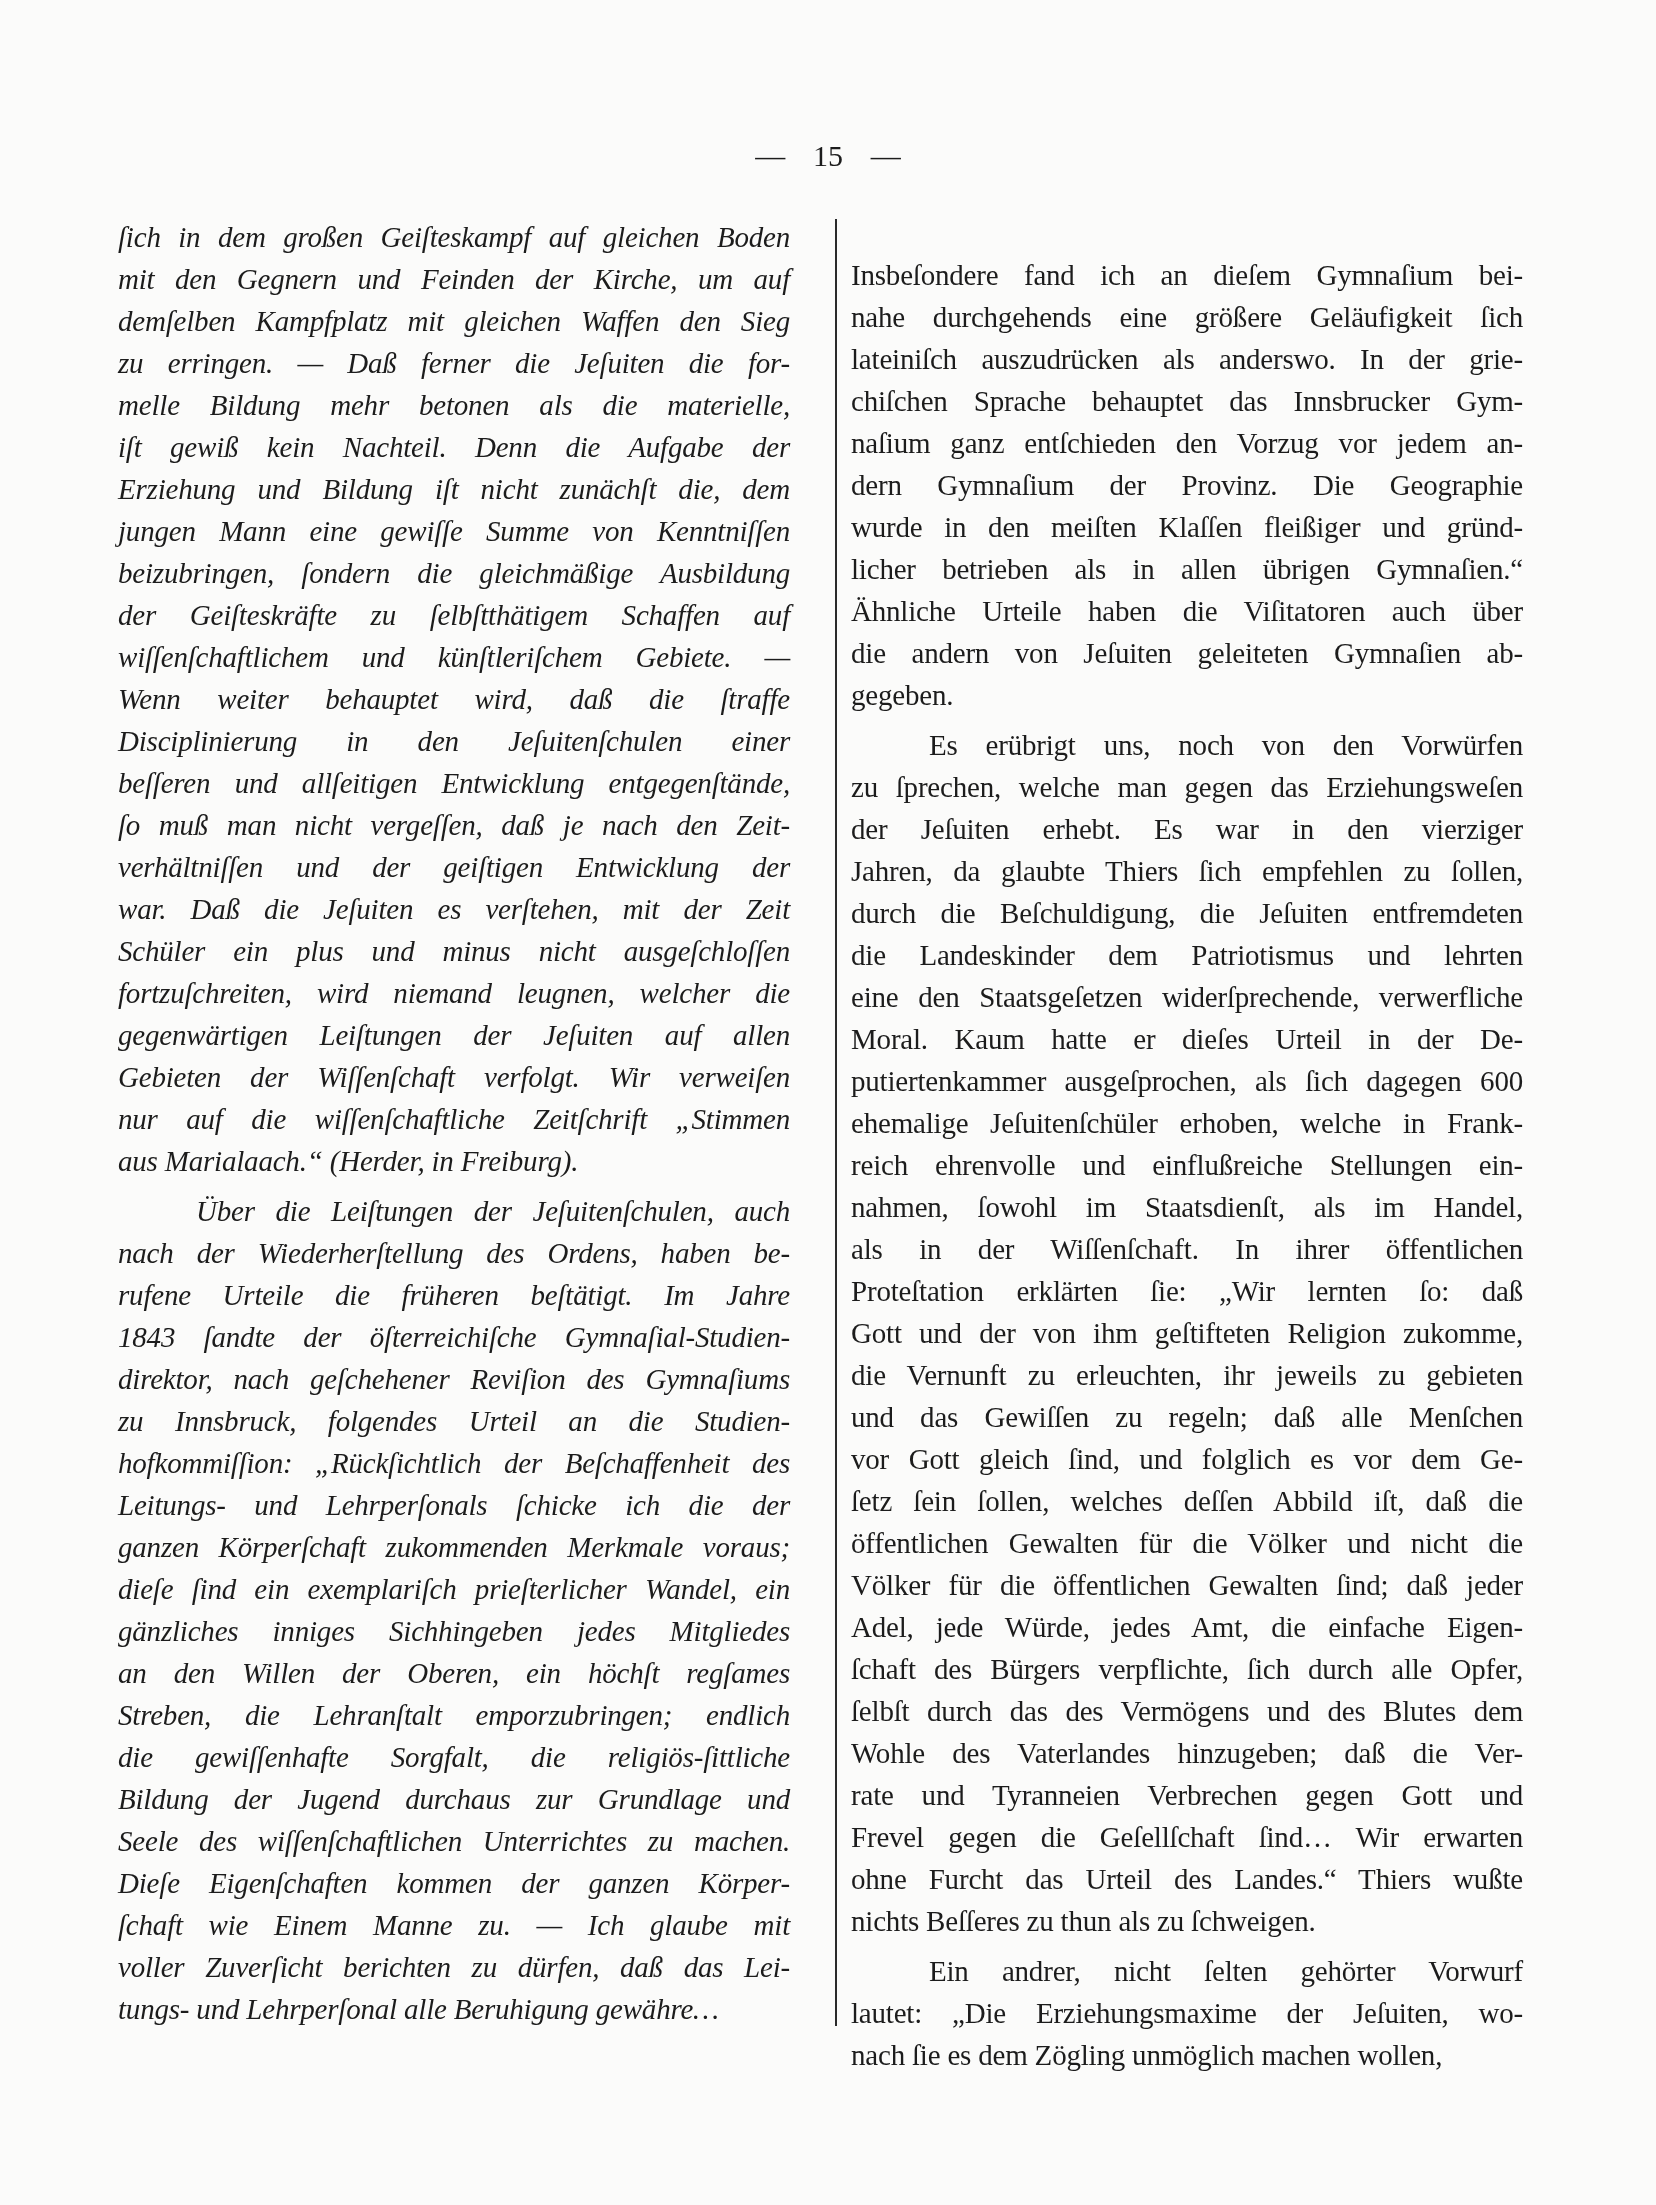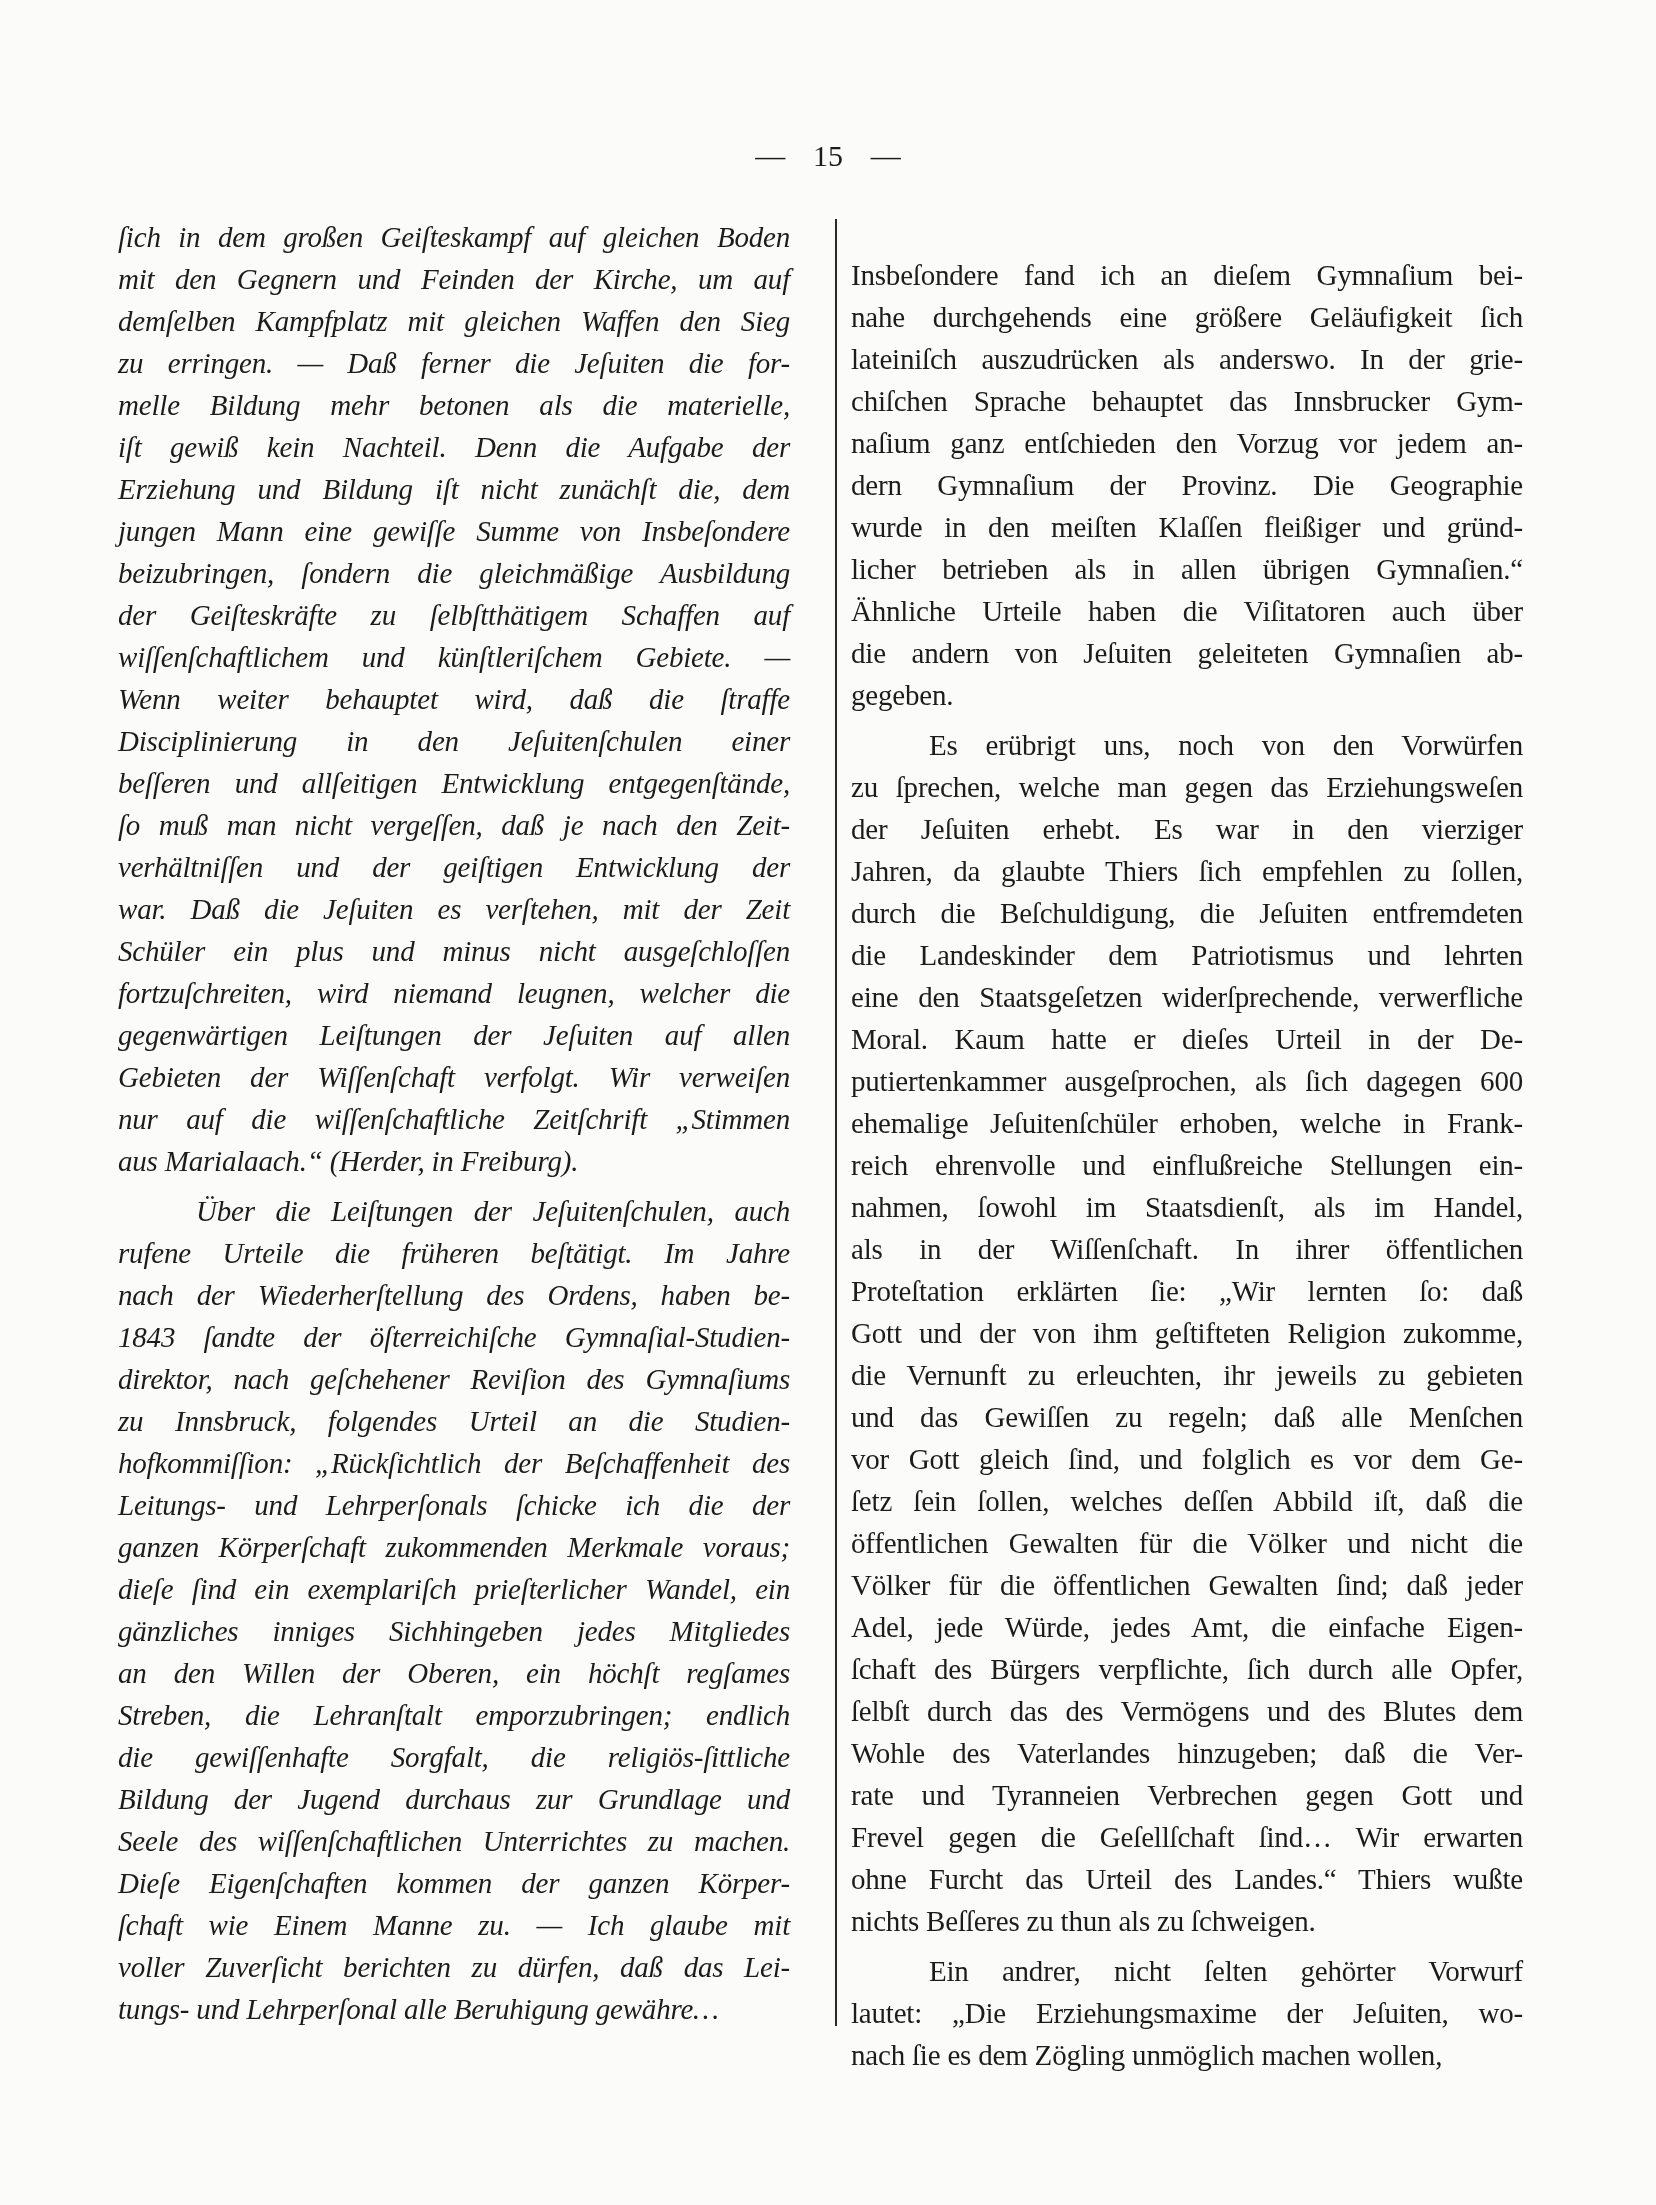--- a/index.html
+++ b/index.html
@@ -43,42 +43,42 @@
 
 <div class="column col-left" id="col-left">
     <div>
       <span class="line">ſich in dem großen Geiſteskampf auf gleichen Boden</span>
       <span class="line">mit den Gegnern und Feinden der Kirche, um auf</span>
       <span class="line">demſelben Kampfplatz mit gleichen Waffen den Sieg</span>
       <span class="line">zu erringen. — Daß ferner die Jeſuiten die for-</span>
       <span class="line">melle Bildung mehr betonen als die materielle,</span>
       <span class="line">iſt gewiß kein Nachteil. Denn die Aufgabe der</span>
       <span class="line">Erziehung und Bildung iſt nicht zunächſt die, dem</span>
-      <span class="line">jungen Mann eine gewiſſe Summe von Insbeſondere</span>
+      <span class="line">jungen Mann eine gewiſſe Summe von Kenntniſſen</span>
       <span class="line">beizubringen, ſondern die gleichmäßige Ausbildung</span>
       <span class="line">der Geiſteskräfte zu ſelbſtthätigem Schaffen auf</span>
       <span class="line">wiſſenſchaftlichem und künſtleriſchem Gebiete. —</span>
       <span class="line">Wenn weiter behauptet wird, daß die ſtraffe</span>
       <span class="line">Disciplinierung in den Jeſuitenſchulen einer</span>
       <span class="line">beſſeren und allſeitigen Entwicklung entgegenſtände,</span>
       <span class="line">ſo muß man nicht vergeſſen, daß je nach den Zeit-</span>
       <span class="line">verhältniſſen und der geiſtigen Entwicklung der</span>
       <span class="line">war. Daß die Jeſuiten es verſtehen, mit der Zeit</span>
       <span class="line">Schüler ein plus und minus nicht ausgeſchloſſen</span>
       <span class="line">fortzuſchreiten, wird niemand leugnen, welcher die</span>
       <span class="line">gegenwärtigen Leiſtungen der Jeſuiten auf allen</span>
       <span class="line">Gebieten der Wiſſenſchaft verfolgt. Wir verweiſen</span>
       <span class="line">nur auf die wiſſenſchaftliche Zeitſchrift „Stimmen</span>
       <span class="line last">aus Marialaach.“ (Herder, in Freiburg).</span>
     </div>
     <span class="para-gap"></span>
     <div>
       <span class="line indent">Über die Leiſtungen der Jeſuitenſchulen, auch</span>
+      <span class="line">nach der Wiederherſtellung des Ordens, haben be-</span>
       <span class="line">rufene Urteile die früheren beſtätigt. Im Jahre</span>
-      <span class="line">nach der Wiederherſtellung des Ordens, haben be-</span>
       <span class="line">1843 ſandte der öſterreichiſche Gymnaſial-Studien-</span>
       <span class="line">direktor, nach geſchehener Reviſion des Gymnaſiums</span>
       <span class="line">zu Innsbruck, folgendes Urteil an die Studien-</span>
       <span class="line">hofkommiſſion: „Rückſichtlich der Beſchaffenheit des</span>
       <span class="line">Leitungs- und Lehrperſonals ſchicke ich die der</span>
       <span class="line">ganzen Körperſchaft zukommenden Merkmale voraus;</span>
       <span class="line">dieſe ſind ein exemplariſch prieſterlicher Wandel, ein</span>
       <span class="line">gänzliches inniges Sichhingeben jedes Mitgliedes</span>
       <span class="line">an den Willen der Oberen, ein höchſt regſames</span>
       <span class="line">Streben, die Lehranſtalt emporzubringen; endlich</span>

